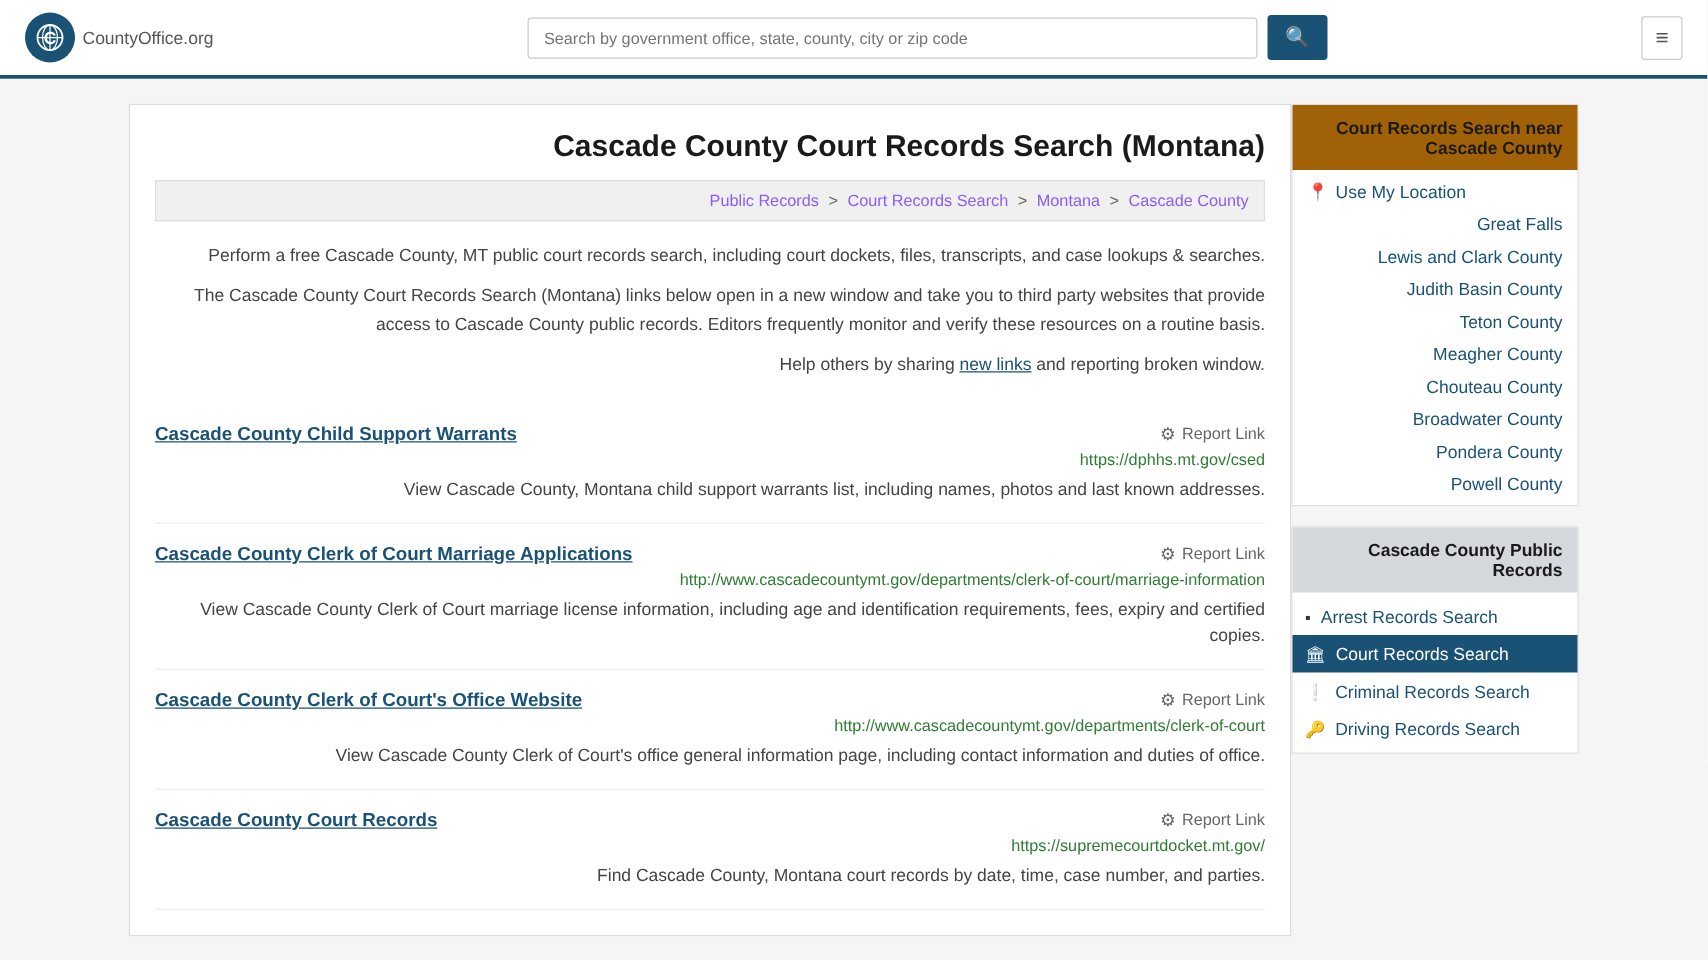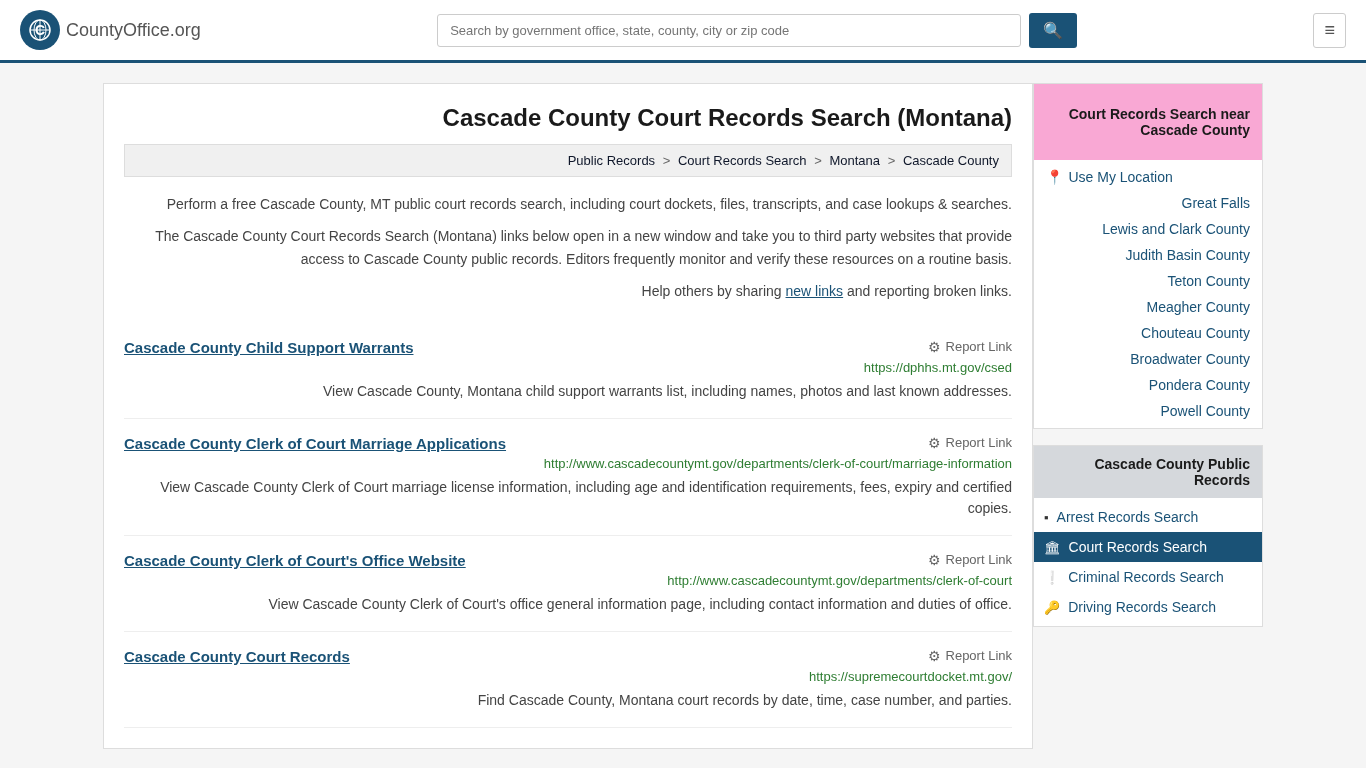--- a/index.html
+++ b/index.html
@@ -25,21 +25,21 @@
       border-radius: 50%;
       background: #1a5276;
       display: flex;
       align-items: center;
       justify-content: center;
       color: white;
       font-size: 18px;
       font-weight: bold;
     }
     .logo-text {
-      font-size: 18px;
+      font-size: 14px;
       font-weight: bold;
       color: #1a5276;
     }
     .logo-text span {
       color: #555;
       font-weight: normal;
     }
     .search-area {
       display: flex;
       align-items: center;
@@ -100,21 +100,21 @@
     }
 
     .breadcrumb {
       background: #f0f0f0;
       padding: 8px 12px;
       font-size: 13px;
       margin-bottom: 16px;
       border: 1px solid #ddd;
     }
     .breadcrumb a {
-      color: #0f172a;
+      color: #8b5cf6;
       text-decoration: none;
     }
     .breadcrumb span { color: #666; margin: 0 4px; }
 
     .description {
       margin-bottom: 10px;
       line-height: 1.6;
       color: #444;
       font-size: 14px;
     }
@@ -175,22 +175,22 @@
     .sidebar {
       width: 230px;
       flex-shrink: 0;
     }
     .sidebar-section {
       border: 1px solid #ddd;
       margin-bottom: 16px;
       background: #fff;
     }
     .sidebar-header {
-      background: #f9a8d4;
-      padding: 22px 12px;
+      background: #a16207;
+      padding: 10px 12px;
       font-weight: bold;
       font-size: 14px;
       color: #1a1a1a;
     }
     .sidebar-list {
       list-style: none;
       padding: 4px 0;
     }
     .sidebar-list li {
       padding: 5px 12px;
@@ -287,21 +287,21 @@
       <a href="#">Court Records Search</a>
       <span> &gt; </span>
       <a href="#">Montana</a>
       <span> &gt; </span>
       <a href="#">Cascade County</a>
     </nav>
 
     <p class="description">Perform a free Cascade County, MT public court records search, including court dockets, files, transcripts, and case lookups &amp; searches.</p>
     <p class="description">The Cascade County Court Records Search (Montana) links below open in a new window and take you to third party websites that provide access to Cascade County public records. Editors frequently monitor and verify these resources on a routine basis.</p>
     <p class="help-text">
-      <span>Help others by sharing </span><a href="#">new links</a><span> and reporting broken links.</span>
+      <span>Help others by sharing </span><a href="#">new links</a><span> and reporting broken window.</span>
     </p>
 
     <div id="records-container">
         <div class="record-item">
       <div class="record-header">
         <a href="#" class="record-title">Cascade County Child Support Warrants</a>
         <span class="report-link">
           <span class="report-icon">⚙</span>
           <span>Report Link</span>
         </span>

